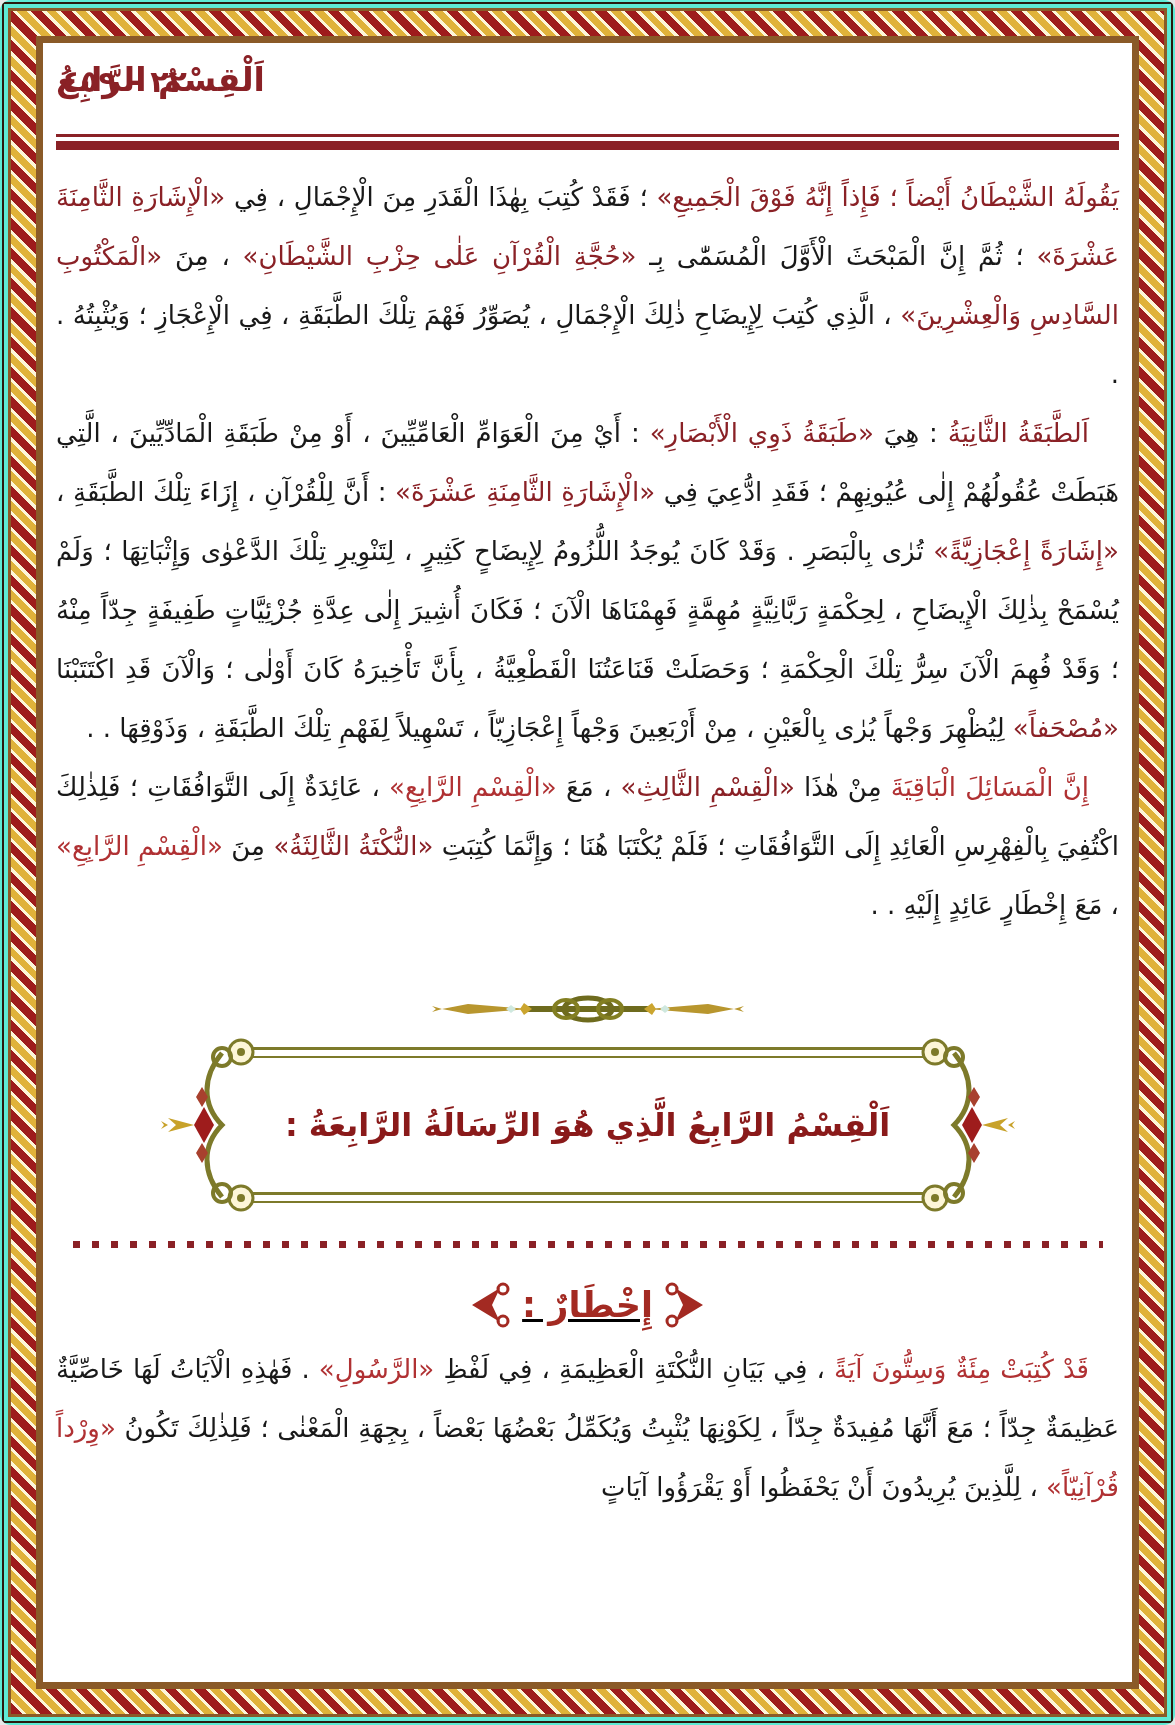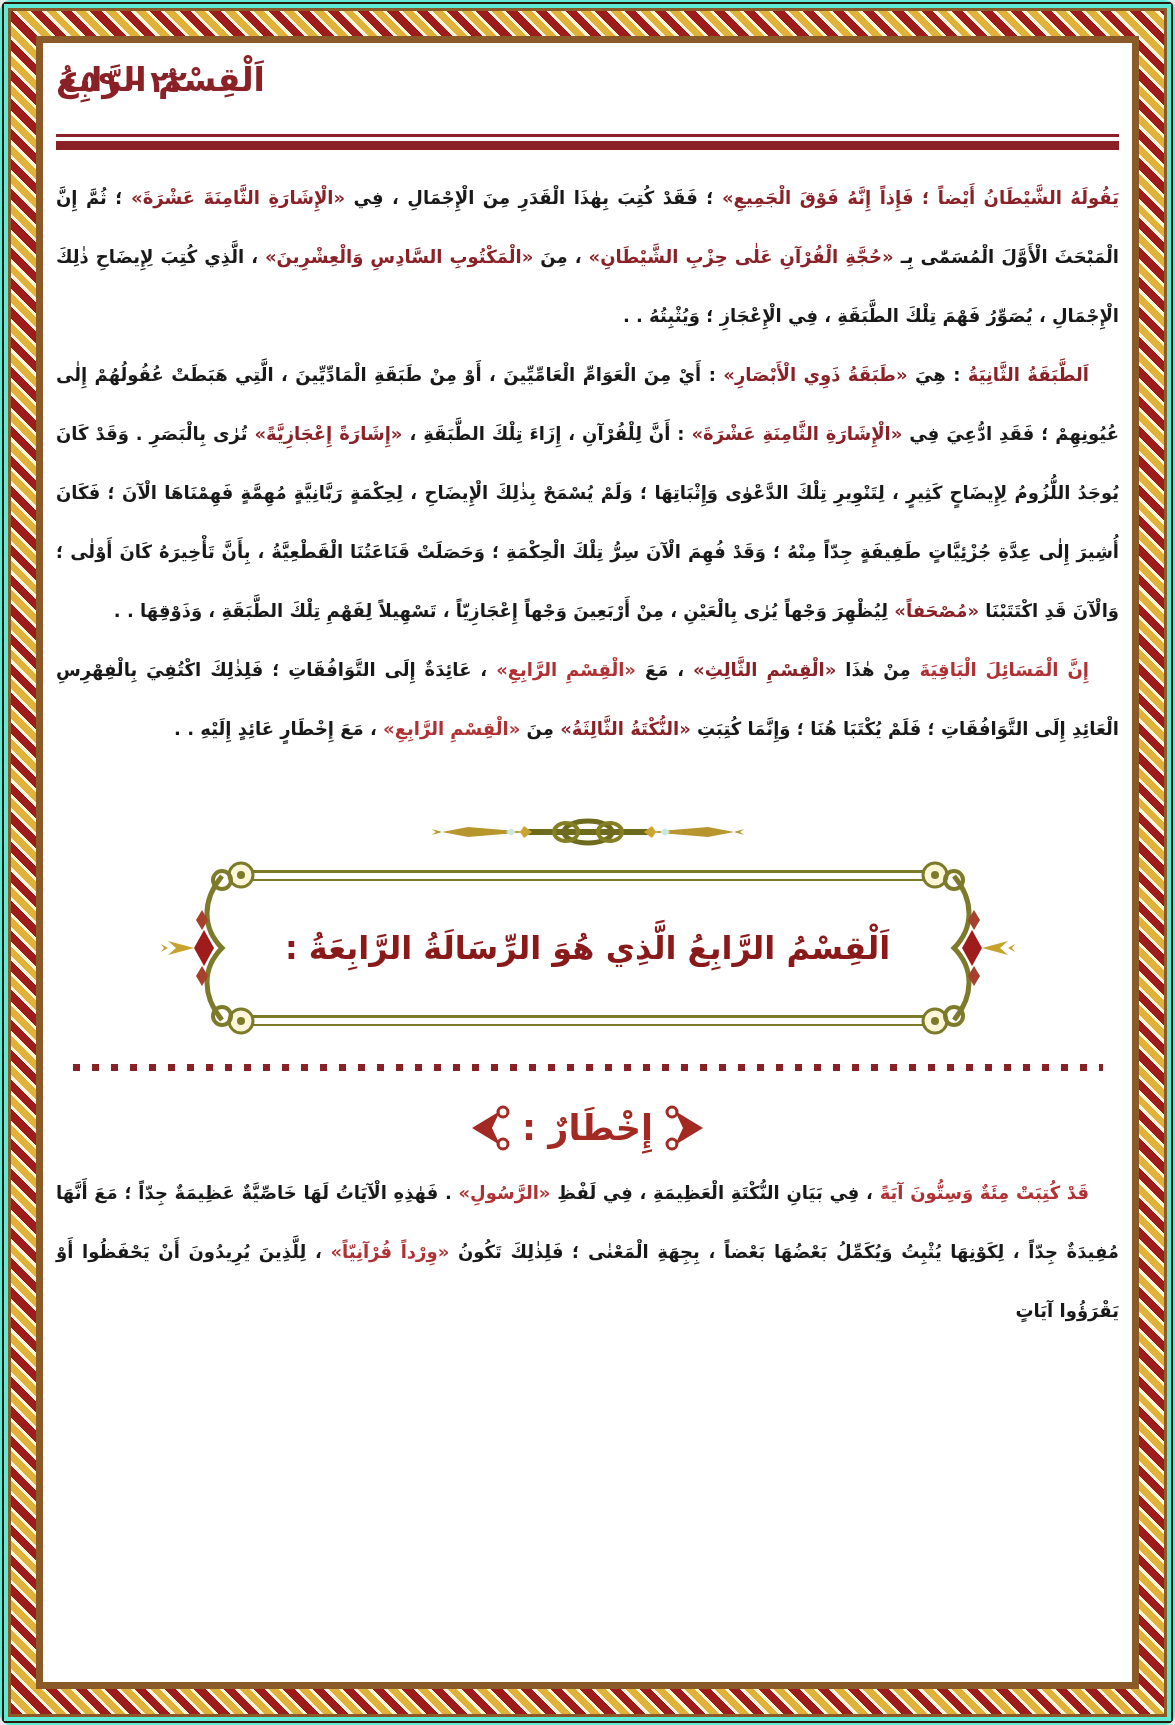--- a/index.html
+++ b/index.html
@@ -40,22 +40,22 @@
     font-size:30px;font-weight:bold;letter-spacing:2px;
   }
   .title{
     text-align:left;color:var(--maroon);font-size:33px;font-weight:bold;padding-top:10px;
   }
   .rule{margin-top:12px;}
   .rule .thin{height:3px;background:var(--maroon);}
   .rule .thick{height:9px;background:var(--maroon);margin-top:4px;}
 
   .bodytext{
-    margin-top:18px;font-size:18px;line-height:59px;color:var(--ink);
-    font-weight:bold;text-align:justify;
+    margin-top:18px;font-size:26px;line-height:59px;color:var(--ink);
+    font-weight:normal;text-align:justify;
   }
   .bodytext p{margin:0;}
   .bodytext p.indent{text-indent:30px;}
   .run-maroon{color:var(--maroon);}
   .run-red{color:var(--red);}
   .run-black{color:var(--ink);}
 
   
   .divider{display:block;margin:58px auto 0;}
 
@@ -78,21 +78,21 @@
     color:#8A1A1A;font-size:32px;font-weight:bold;text-align:right;
   }
 
   
   .dots{
     margin:30px auto 0;width:1030px;height:7px;
     background:repeating-linear-gradient(90deg,var(--maroon) 0 7px,transparent 7px 19px);
   }
 
   
-  .notice{margin-top:34px;display:flex;justify-content:center;align-items:center;gap:10px;}
+  .notice{margin-top:34px;display:flex;justify-content:center;align-items:center;gap:10px;text-decoration:underline;}
   .notice-text{color:#A32A22;font-size:35px;font-weight:bold;}
 
   .p4{margin-top:12px;}
 </style>
 </head>
 <body>
 
 <div class="page">
 
   <div class="outline"></div>

